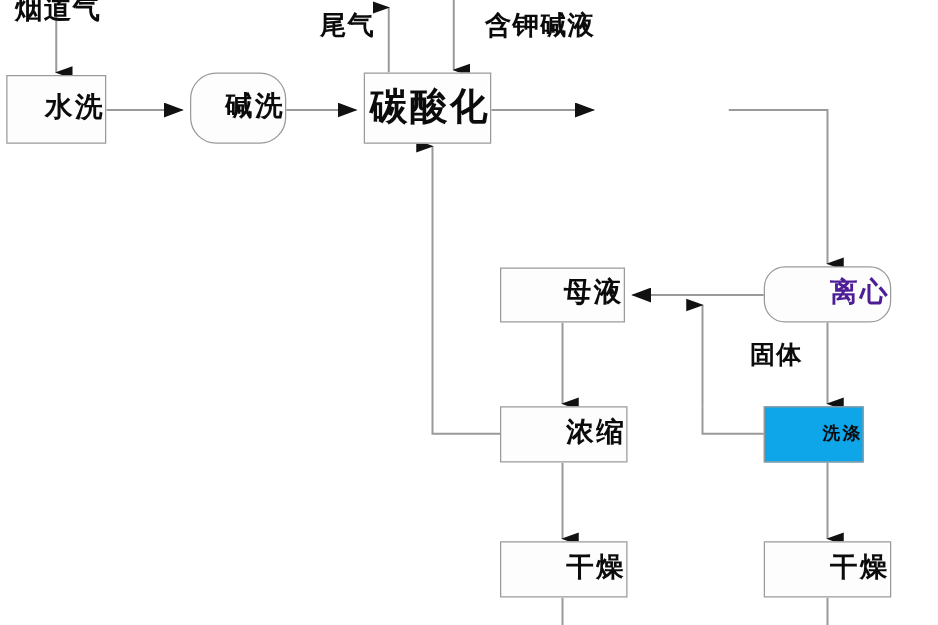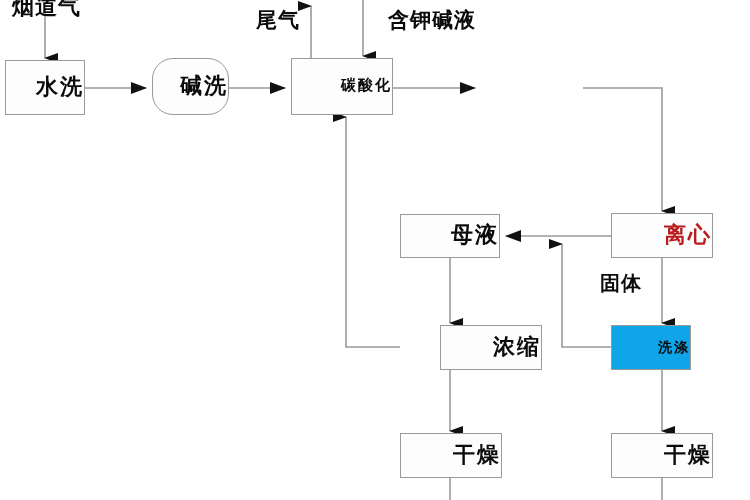--- a/index.html
+++ b/index.html
@@ -107,30 +107,30 @@
       <path d="M662,478 L662,500"></path>
     </g>
   </svg>
 
 <div class="node" style="left: 5px; top: 60px; width: 80px; height: 55px; font-size: 22px; border-color: rgb(154, 154, 154); background: rgb(253, 253, 253); color: rgb(11, 11, 11);">
       <span>水洗</span>
     </div>
     <div class="node" style="left: 152px; top: 58px; width: 77px; height: 57px; font-size: 22px; border-color: rgb(154, 154, 154); background: rgb(253, 253, 253); color: rgb(11, 11, 11); border-radius: 21px;">
       <span>碱洗</span>
     </div>
-    <div class="node" style="left: 291px; top: 58px; width: 102px; height: 57px; font-size: 15px; border-color: rgb(154, 154, 154); background: rgb(253, 253, 253); color: rgb(11, 11, 11);">
+    <div class="node" style="left: 291px; top: 58px; width: 102px; height: 57px; font-size: 30px; border-color: rgb(154, 154, 154); background: rgb(253, 253, 253); color: rgb(11, 11, 11);">
       <span>碳酸化</span>
     </div>
-    <div class="node" style="left: 611px; top: 213px; width: 102px; height: 45px; font-size: 22px; border-color: rgb(154, 154, 154); background: rgb(253, 253, 253); color: #b91c1c;">
+    <div class="node" style="left: 611px; top: 213px; width: 102px; height: 45px; font-size: 22px; border-color: rgb(154, 154, 154); background: rgb(253, 253, 253); color: #4c1d95; border-radius: 17px;">
       <span>离心</span>
     </div>
     <div class="node" style="left: 400px; top: 214px; width: 100px; height: 44px; font-size: 22px; border-color: rgb(154, 154, 154); background: rgb(253, 253, 253); color: rgb(11, 11, 11); padding-left: 41px;">
       <span>母液</span>
     </div>
-    <div class="node" style="left: 400px; top: 325px; width: 102px; height: 45px; font-size: 22px; border-color: rgb(154, 154, 154); background: rgb(253, 253, 253); color: rgb(11, 11, 11); margin-left: 40px;">
+    <div class="node" style="left: 400px; top: 325px; width: 102px; height: 45px; font-size: 22px; border-color: rgb(154, 154, 154); background: rgb(253, 253, 253); color: rgb(11, 11, 11);">
       <span>浓缩</span>
     </div>
     <div class="node" style="left: 611px; top: 325px; width: 80px; height: 45px; font-size: 14px; border-color: rgb(154, 154, 154); background: #0ea5e9; color: rgb(11, 11, 11);">
       <span>洗涤</span>
     </div>
     <div class="node" style="left: 400px; top: 433px; width: 102px; height: 45px; font-size: 22px; border-color: rgb(154, 154, 154); background: rgb(253, 253, 253); color: rgb(11, 11, 11);">
       <span>干燥</span>
     </div>
     <div class="node" style="left: 611px; top: 433px; width: 102px; height: 45px; font-size: 22px; border-color: rgb(154, 154, 154); background: rgb(253, 253, 253); color: rgb(11, 11, 11);">
       <span>干燥</span>

